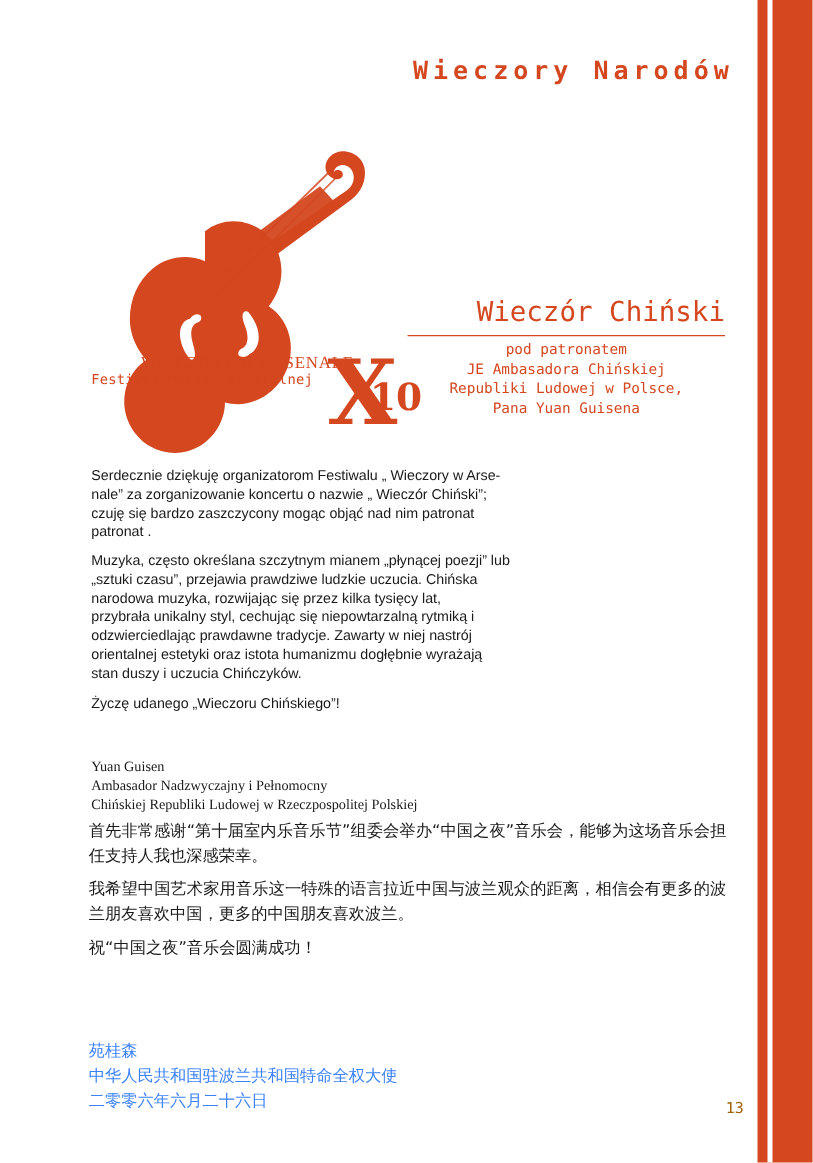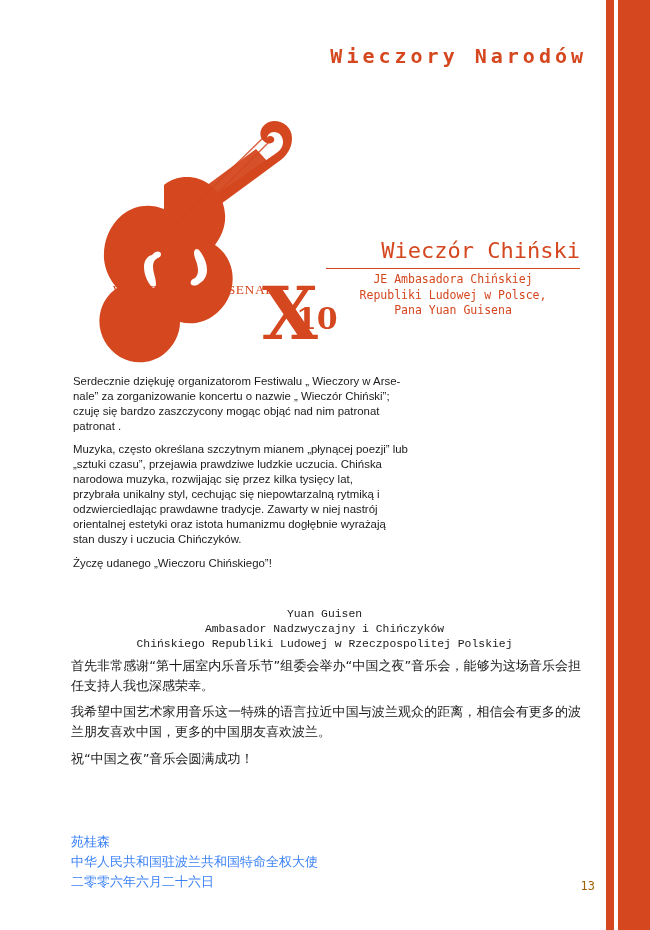--- a/index.html
+++ b/index.html
@@ -147,25 +147,24 @@
   .body-text p {
     margin: 0 0 8px 0;
     white-space: pre-wrap;
   }
   .body-text p.tight { margin-bottom: 0; }
   .sig-block {
     position: absolute;
     left: 73px;
     top: 607px;
     width: 503px;
-    font-family: Liberation Mono, monospace;
+    font-family: Liberation Serif, serif;
     font-size: 11.4px;
     line-height: 1.32;
     color: #1a1a1a;
-    text-align: center;
   }
   .sig-block .ln { display: block; white-space: pre-wrap; }
   
   .cn-text {
     position: absolute;
     left: 71px;
     top: 656px;
     width: 510px;
     font-family: "DejaVu Sans", sans-serif;
     font-size: 13px;
@@ -223,27 +222,29 @@
 
       <g stroke="#d4471f" stroke-width="1.4" opacity="0.85">
         <line x1="206" y1="30" x2="108" y2="126"></line>
         <line x1="210" y1="36" x2="114" y2="132"></line>
       </g>
     </svg>
   </div>
 
   <div class="fest-logo">
     <div class="l1">WIECZORY W ARSENALE</div>
+    <div class="l2">Festiwal Muzyki Kameralnej</div>
   </div>
   <div class="logo-x">X</div>
   <div class="logo-10">10</div>
 
   <div class="evening-title">Wieczór Chiński</div>
   <div class="evening-rule"></div>
   <div class="evening-sub">
+    <span class="ln">pod patronatem</span>
     <span class="ln">JE Ambasadora Chińskiej</span>
     <span class="ln">Republiki Ludowej w Polsce,</span>
     <span class="ln">Pana Yuan Guisena</span>
   </div>
 
   <div class="body-text">
     <p>Serdecznie dziękuję organizatorom Festiwalu „ Wieczory w Arse-
 nale” za zorganizowanie koncertu o nazwie „ Wieczór Chiński”;
 czuję się bardzo zaszczycony mogąc objąć nad nim patronat
 patronat .</p>
@@ -252,22 +253,22 @@
 narodowa muzyka, rozwijając się przez kilka tysięcy lat,
 przybrała unikalny styl, cechując się niepowtarzalną rytmiką i
 odzwierciedlając prawdawne tradycje. Zawarty w niej nastrój
 orientalnej estetyki oraz istota humanizmu dogłębnie wyrażają
 stan duszy i uczucia Chińczyków.</p>
     <p class="tight">Życzę udanego „Wieczoru Chińskiego”!</p>
   </div>
 
   <div class="sig-block">
     <span class="ln">Yuan Guisen</span>
-    <span class="ln">Ambasador Nadzwyczajny i Chińczyków</span>
-    <span class="ln">Chińskiego Republiki Ludowej w Rzeczpospolitej Polskiej</span>
+    <span class="ln">Ambasador Nadzwyczajny i Pełnomocny</span>
+    <span class="ln">Chińskiej Republiki Ludowej w Rzeczpospolitej Polskiej</span>
   </div>
 
   <div class="cn-text">
     <p>首先非常感谢“第十届室内乐音乐节”组委会举办“中国之夜”音乐会，能够为这场音乐会担任支持人我也深感荣幸。</p>
     <p>我希望中国艺术家用音乐这一特殊的语言拉近中国与波兰观众的距离，相信会有更多的波兰朋友喜欢中国，更多的中国朋友喜欢波兰。</p>
     <p>祝“中国之夜”音乐会圆满成功！</p>
   </div>
 
   <div class="cn-sig">
     <span class="ln">苑桂森</span>

